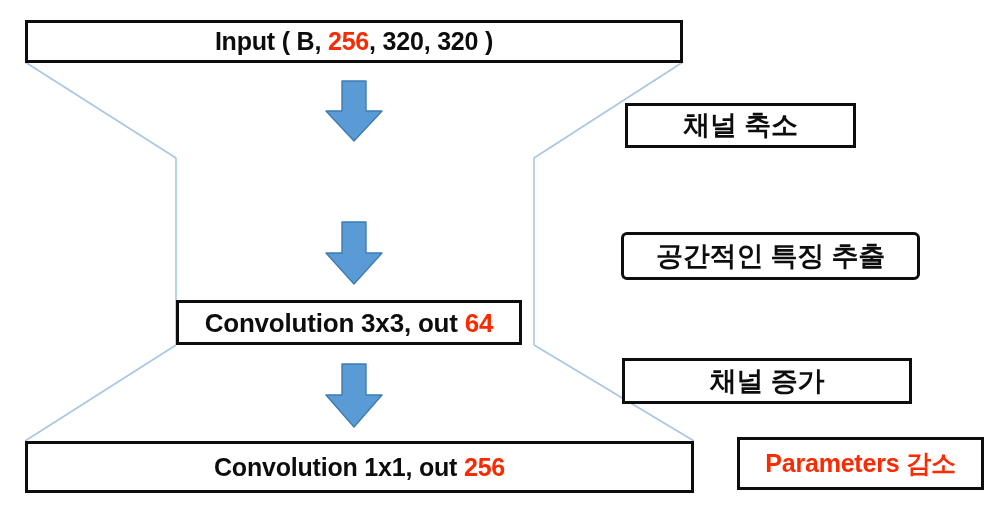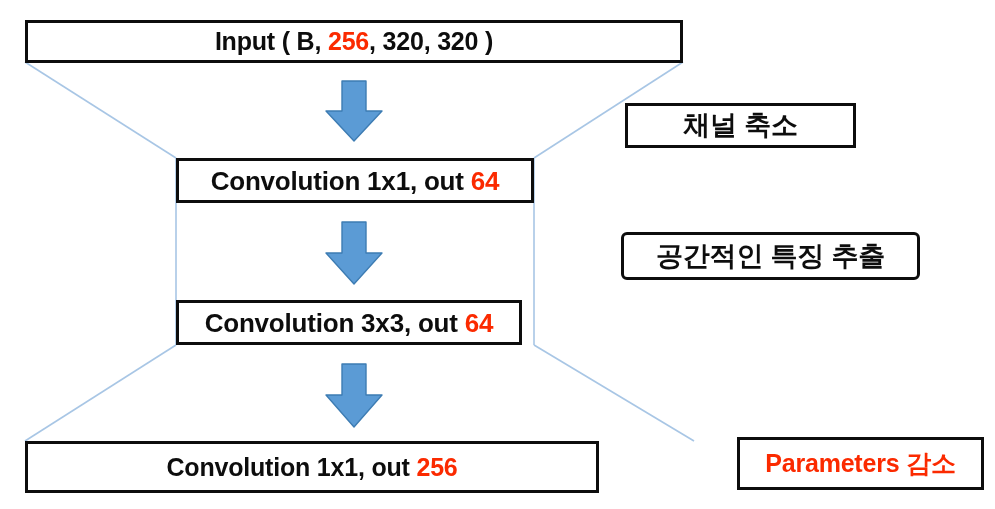--- a/index.html
+++ b/index.html
@@ -86,56 +86,54 @@
       <span>Input ( B, </span><span class="accent">256</span><span>, 320, 320 )</span>
     </span>
   </div>
 
   <div class="arrow" style="left:325px; top:80px;">
     <svg width="58" height="62" viewBox="0 0 58 62">
       <polygon points="17,1 41,1 41,31 57,31 29,61 1,31 17,31" fill="#5b9bd5" stroke="#3d7cb3" stroke-width="1.4" stroke-linejoin="round"></polygon>
     </svg>
   </div>
 
-  <div class="box stage-box" style="left:176px; top:158px; width:358px; height:45px;">
-    <span class="box-inner">
-      <span>Convolution 1x1, out </span><span class="accent">64</span>
-    </span>
-  </div>
 
   <div class="arrow" style="left:325px; top:221px;">
     <svg width="58" height="64" viewBox="0 0 58 64">
       <polygon points="17,1 41,1 41,32 57,32 29,63 1,32 17,32" fill="#5b9bd5" stroke="#3d7cb3" stroke-width="1.4" stroke-linejoin="round"></polygon>
     </svg>
   </div>
 
   <div class="box stage-box" style="left:176px; top:300px; width:346px; height:45px;">
     <span class="box-inner">
       <span>Convolution 3x3, out </span><span class="accent">64</span>
     </span>
   </div>
 
   <div class="arrow" style="left:325px; top:363px;">
     <svg width="58" height="65" viewBox="0 0 58 65">
       <polygon points="17,1 41,1 41,32 57,32 29,64 1,32 17,32" fill="#5b9bd5" stroke="#3d7cb3" stroke-width="1.4" stroke-linejoin="round"></polygon>
     </svg>
   </div>
 
-  <div class="box layer-box" style="left:25px; top:441px; width:574px; height:52px;">
+  <div class="box layer-box" style="left:25px; top:441px; width:669px; height:52px;">
     <span class="box-inner">
       <span>Convolution 1x1, out </span><span class="accent">256</span>
     </span>
   </div>
 
   <div class="box note-box" style="left:625px; top:103px; width:231px; height:45px;">
     <span class="box-inner">채널 축소</span>
   </div>
 
   <div class="box note-box" style="left:621px; top:232px; width:299px; height:48px;border-radius:6px;">
     <span class="box-inner">공간적인 특징 추출</span>
   </div>
 
+  <div class="box note-box" style="left:622px; top:358px; width:290px; height:46px;">
+    <span class="box-inner">채널 증가</span>
+  </div>
 
   <div class="box note-box highlight" style="left:737px; top:437px; width:247px; height:53px;align-items:center;">
     <span class="box-inner">Parameters 감소</span>
   </div>
 
 </div>
 
 </body></html>

